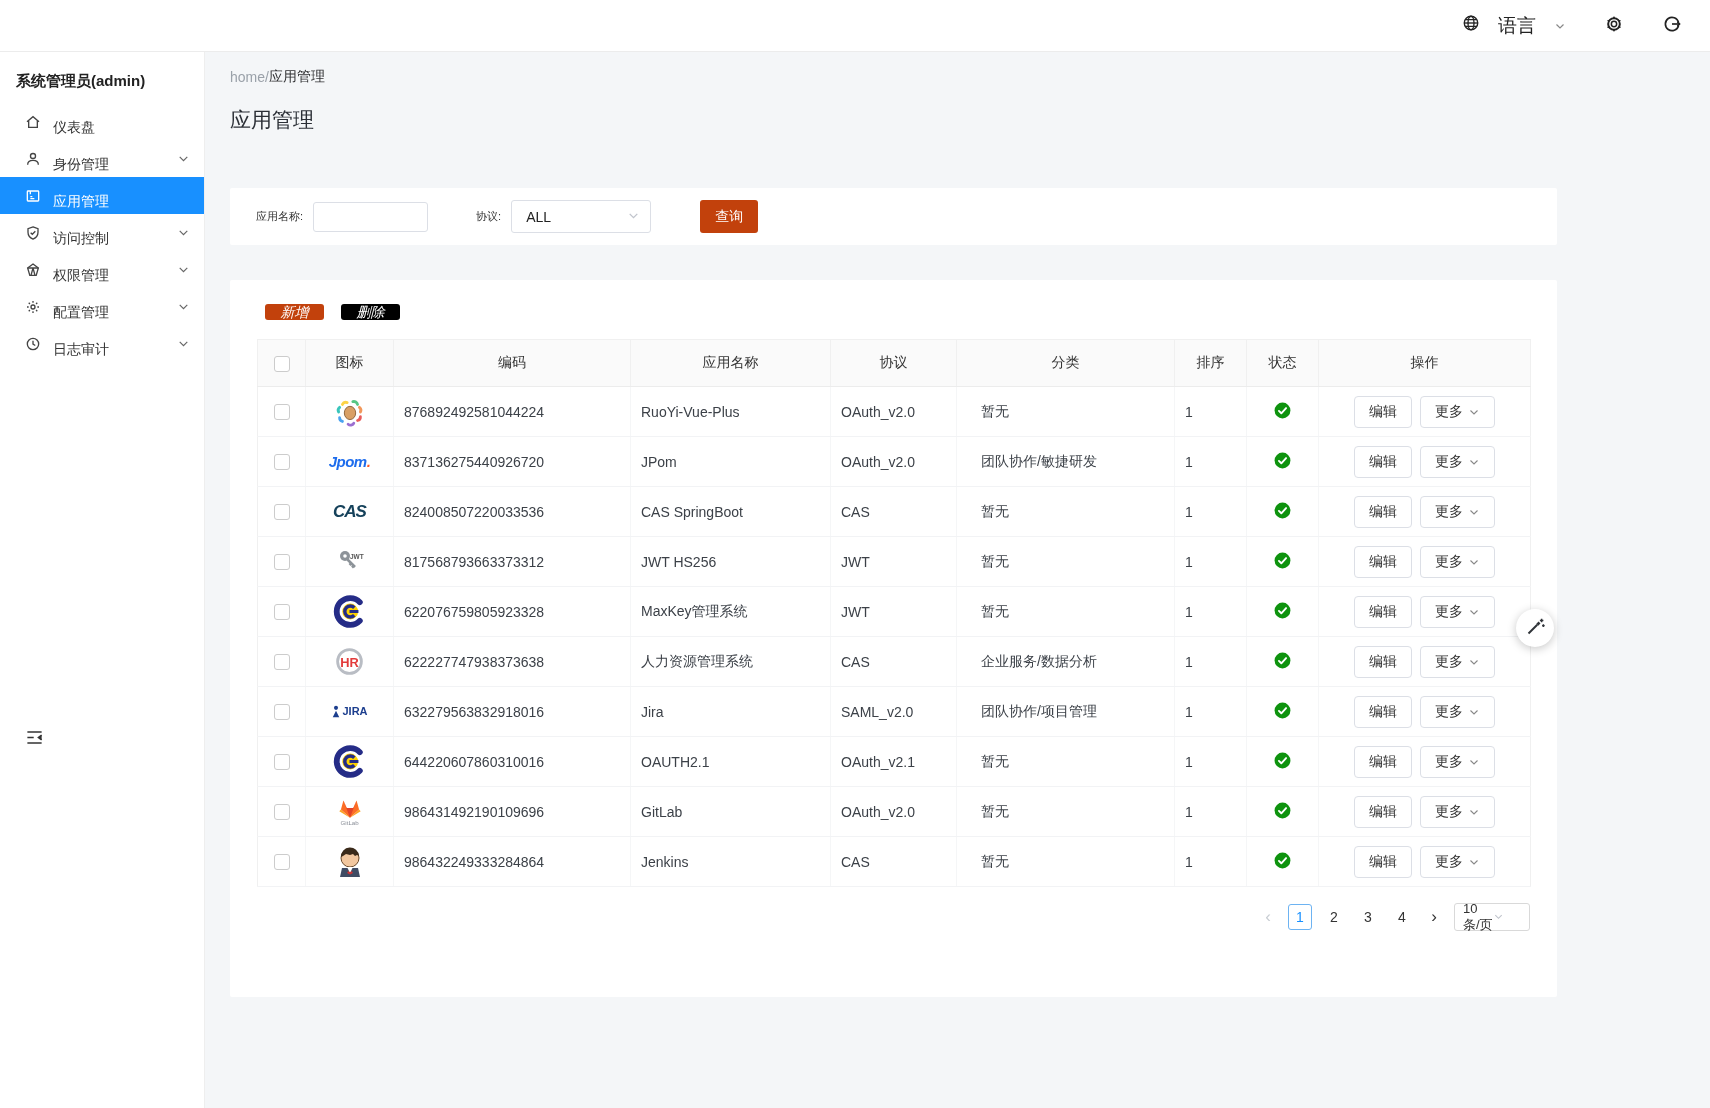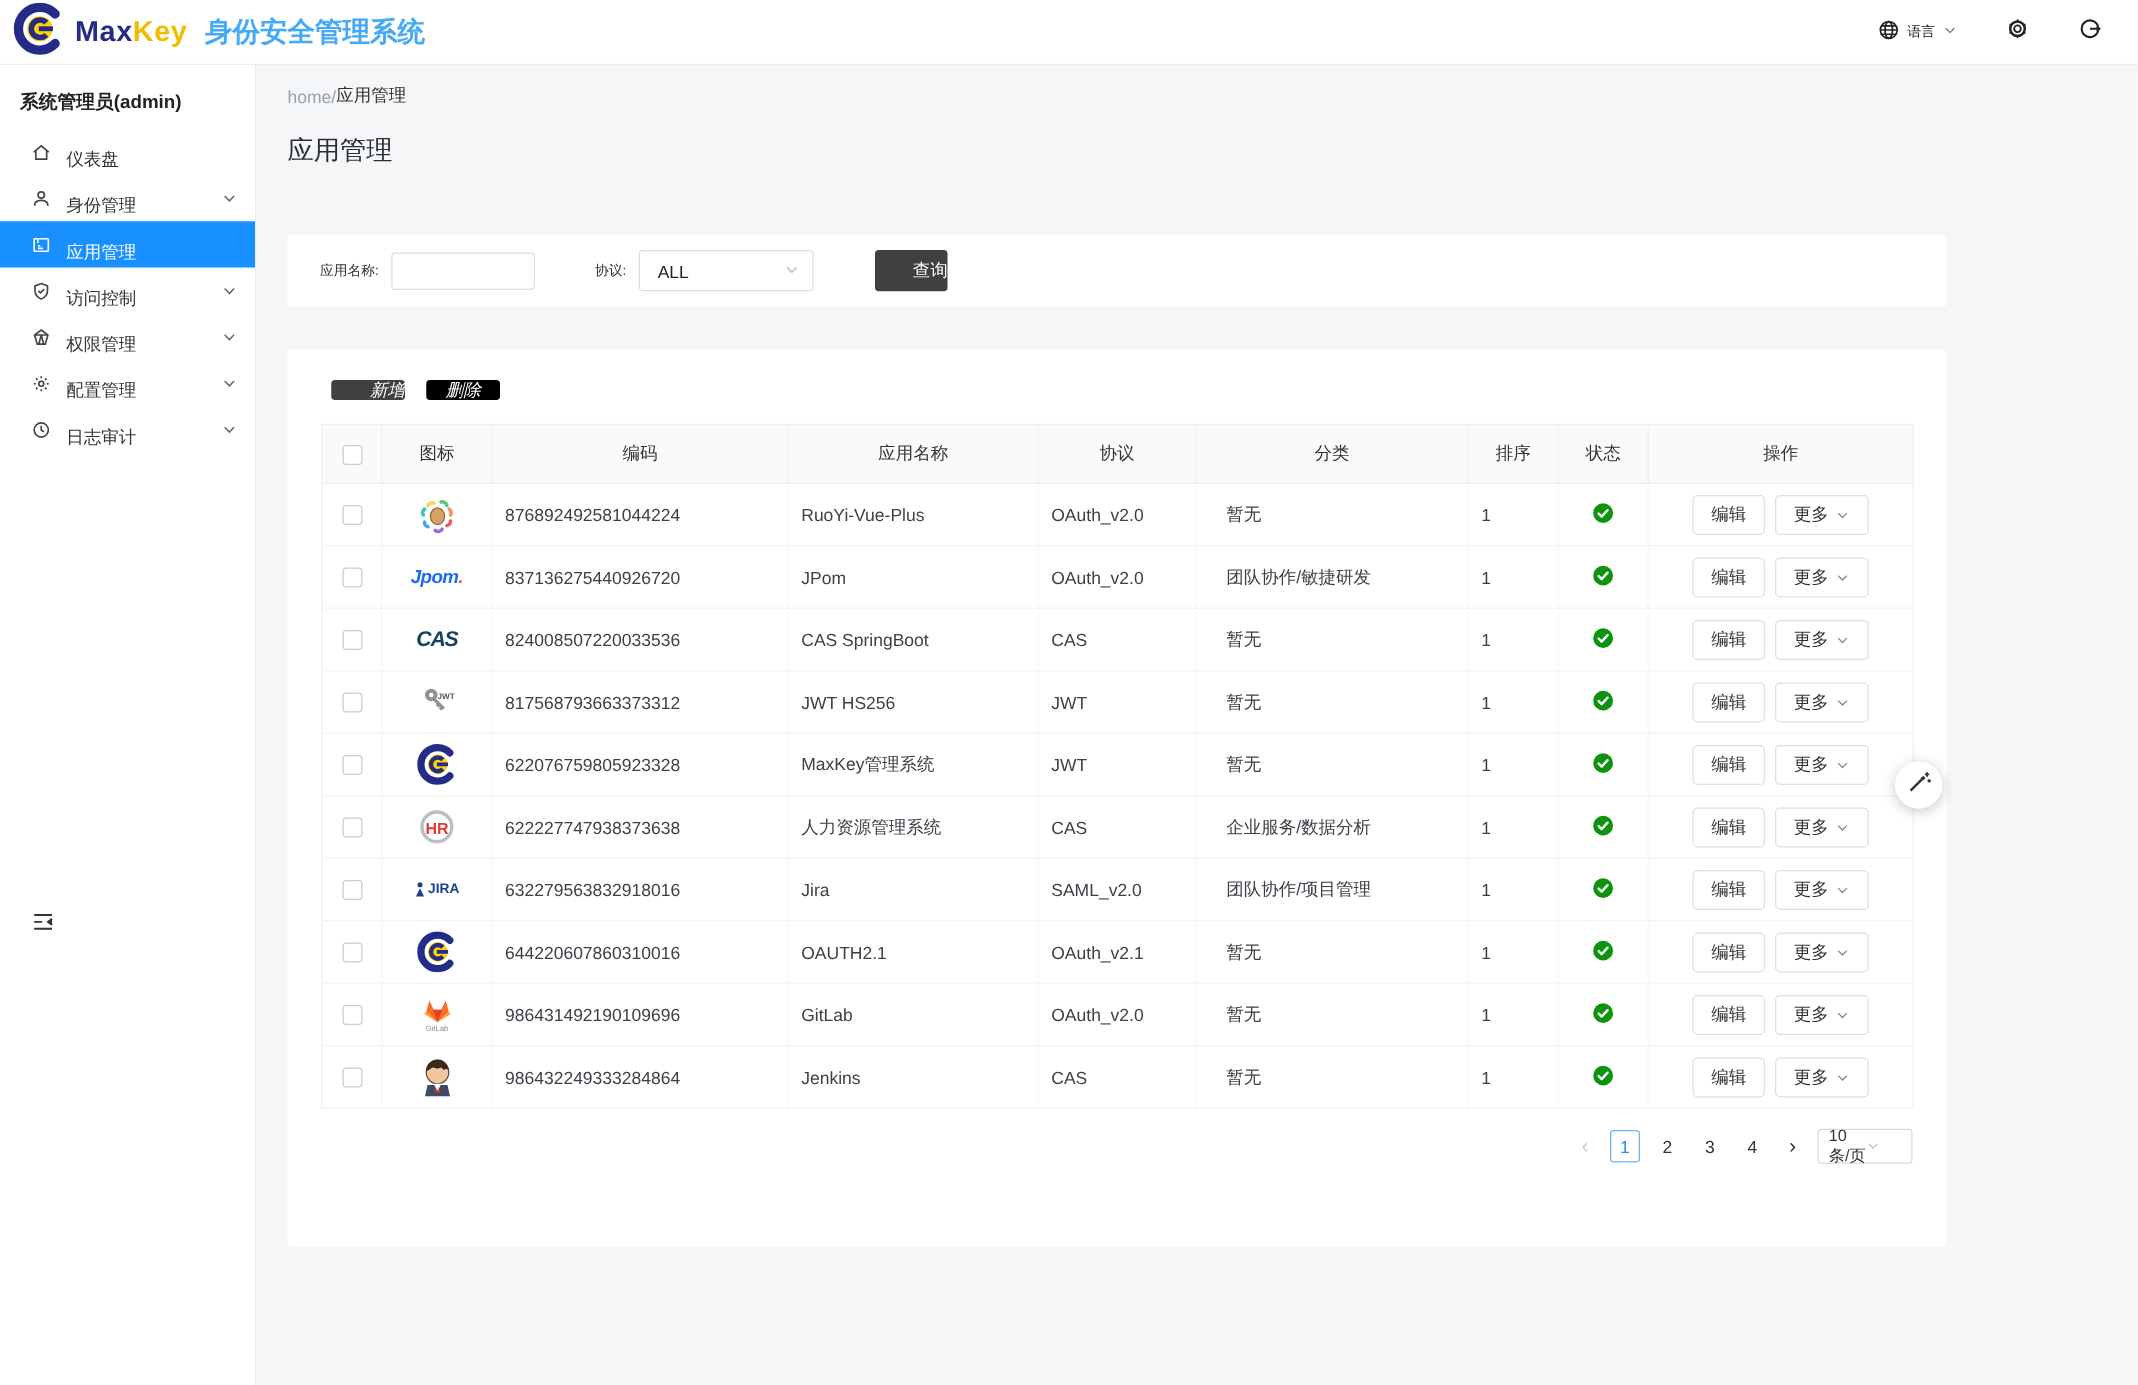--- a/index.html
+++ b/index.html
@@ -16,21 +16,21 @@
     height: 52px; background: #fff; border-bottom: 1px solid #ececec;
     display: flex; align-items: center; padding: 0 28px 0 10px;
   }
   .brand { display: flex; align-items: center; gap: 8px; }
   .brand-name { font-size: 23px; font-weight: bold; letter-spacing: .5px; }
   .brand-max { color: #252c87; }
   .brand-key { color: #f0bc00; }
   .brand-sub { font-size: 22px; font-weight: bold; color: #45aaf5; margin-left: 6px; }
   .header-spacer { flex: 1; }
   .header-right { display: flex; align-items: center; gap: 38px; }
-  .lang-switch { display: flex; align-items: center; gap: 6px; font-size: 11px; color: #222; cursor: pointer; }
+  .lang-switch { display: flex; align-items: center; gap: 18px; font-size: 19px; color: #222; cursor: pointer; }
   .hdr-icon-btn { display: flex; align-items: center; cursor: pointer; }
 
   
   .layout { display: flex; height: 1056px; }
   .sidebar {
     width: 205px; background: #fff; border-right: 1px solid #eee;
     flex: none; position: relative;
   }
   .sidebar-user { font-size: 15px; font-weight: bold; color: #222; padding: 20px 0 12px 16px; }
   .side-item {
@@ -63,21 +63,21 @@
     margin-left: 10px; padding: 0 8px; font-size: 14px; outline: none;
   }
   .proto-label { margin-left: 48px; }
   .select-box {
     width: 140px; height: 33px; border: 1px solid #dcdfe6; border-radius: 3px;
     margin-left: 10px; display: flex; align-items: center; padding: 0 10px 0 14px;
     font-size: 14px; color: #222; cursor: pointer; background: #fff;
   }
   .select-box .sel-val { flex: 1; }
   .btn { border: none; border-radius: 3px; font-size: 14px; color: #fff; cursor: pointer; }
-  .btn-primary { background: #404040; text-align: right; }
+  .btn-primary { background: #c2410c; }
   .search-btn { width: 58px; height: 33px; margin-left: 49px; }
 
   .table-card { margin-top: 35px; padding: 24px 27px 66px 27px; }
   .toolbar { display: flex; gap: 17px; padding-left: 8px; }
   .toolbar .btn { width: 59px; height: 16px; font-style: italic; }
   .btn-danger { background: #000000; }
 
   table.app-table { border-collapse: collapse; margin-top: 19px; width: 1273px; table-layout: fixed; border: 1px solid #f0f0f0; }
   .app-table th {
     background: #fafafa; height: 47px; font-size: 14px; font-weight: normal;
@@ -125,30 +125,20 @@
   .fab {
     position: absolute; left: 1516px; top: 609px; width: 38px; height: 38px;
     background: #fff; border-radius: 50%; box-shadow: 0 2px 10px rgba(0,0,0,.22);
     display: flex; align-items: center; justify-content: center; cursor: pointer;
   }
 </style>
 </head>
 <body>
 
 <header class="app-header">
-  <div class="brand">
-    <span id="brand-logo"><svg width="42" height="42" viewBox="0 0 48 48">
-          <path d="M39,10.5 A19.5,19.5 0 1 0 39,37.5" stroke="#252c87" stroke-width="8.5" fill="none" stroke-linecap="round"></path>
-          <circle cx="25" cy="24" r="11.5" fill="#ffd200"></circle>
-          <path d="M31,18.5 A8,8 0 1 0 31,29.5" stroke="#252c87" stroke-width="5" fill="none"></path>
-          <rect x="24" y="21.8" width="13" height="4.4" fill="#252c87"></rect>
-        </svg></span>
-    <span class="brand-name"><span class="brand-max">Max</span><span class="brand-key">Key</span></span>
-    <span class="brand-sub">身份安全管理系统</span>
-  </div>
   <div class="header-spacer"></div>
   <div class="header-right">
     <div class="lang-switch">
       <span>
         <svg width="18" height="18" viewBox="0 0 24 24" fill="none" stroke="#222" stroke-width="1.8">
             <circle cx="12" cy="12" r="9"></circle>
             <ellipse cx="12" cy="12" rx="4" ry="9"></ellipse>
             <path d="M3.5 12 h17"></path>
             <path d="M4.5 7.5 h15 M4.5 16.5 h15"></path>
           </svg>

